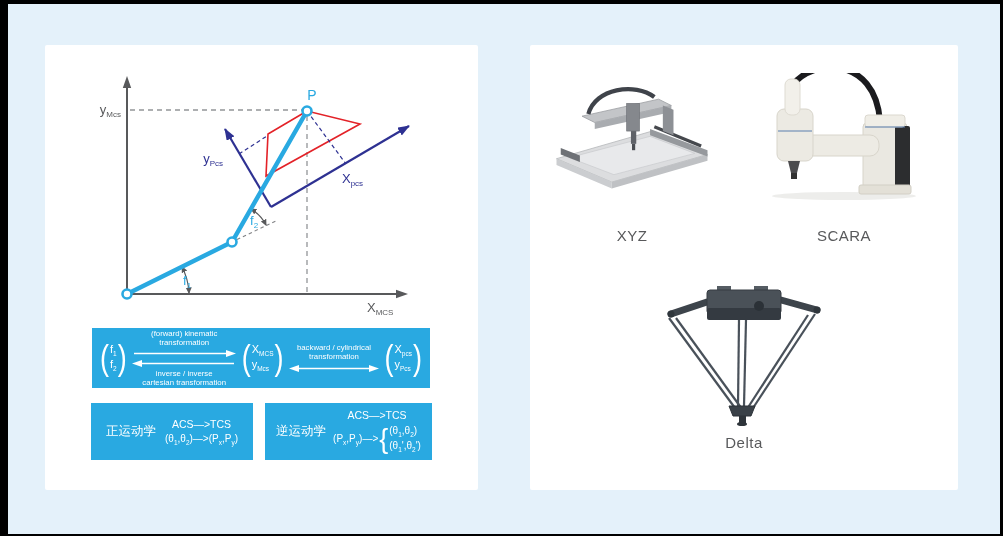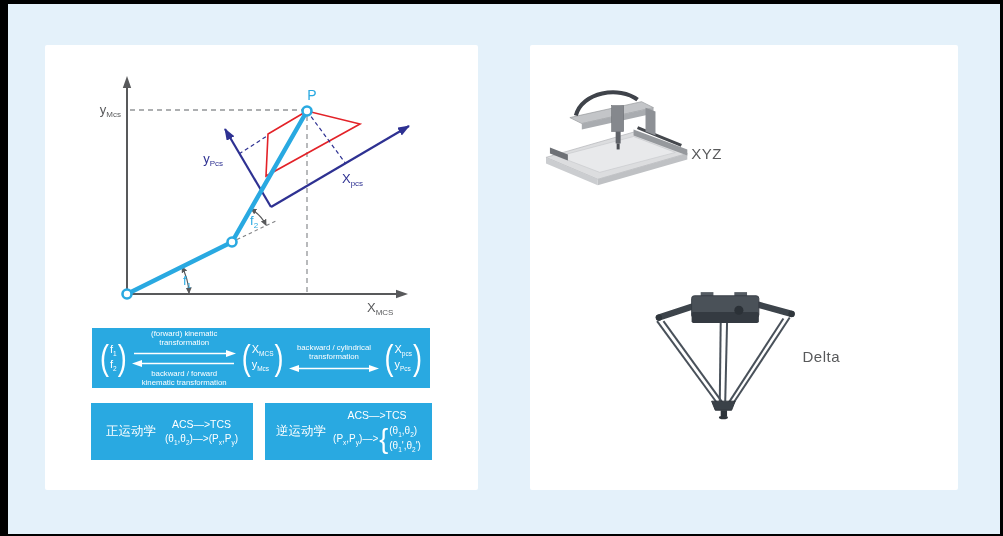--- a/index.html
+++ b/index.html
@@ -23,21 +23,21 @@
   .arrow-col{display:flex;flex-direction:column;align-items:center;line-height:1;}
   .lbl{font-size:7.8px;line-height:1.16;text-align:center;white-space:nowrap;}
   .kin-title{font-size:12.5px;white-space:nowrap;}
   .kin-col{display:flex;flex-direction:column;align-items:center;gap:3px;}
   .kin-line{font-size:10.5px;white-space:nowrap;}
   .formula{font-size:10px;white-space:nowrap;}
   .inv-row{display:flex;align-items:center;}
   .brace{font-size:27px;transform:scaleY(1.05);display:inline-block;line-height:1;margin:0 1px;}
   .opts{display:flex;flex-direction:column;align-items:flex-start;line-height:1.3;}
   
-  .figure{position:absolute;display:flex;flex-direction:row;align-items:center;}
+  .figure{position:absolute;display:flex;flex-direction:column;align-items:center;}
   .fig-xyz{left:12px;top:35px;width:180px;}
   .fig-scara{left:218px;top:28px;width:192px;}
   .fig-delta{left:118px;top:233px;width:192px;}
   .fig-label{color:#58595b;font-size:15px;letter-spacing:.5px;}
   .fig-xyz .fig-label{margin-top:30px;}
   .fig-scara .fig-label{margin-top:24px;}
   .fig-delta .fig-label{margin-top:6px;}
   
   .note{position:absolute;left:30px;top:502px;font-size:17px;font-weight:bold;color:#3b3b3b;white-space:nowrap;}
 </style>
@@ -119,22 +119,22 @@
         <span class="lbl">(forward) kinematic</span>
         <span class="lbl">transformation</span>
         <svg width="104" height="9" style="margin:2px 0 1px 0;">
           <line x1="2" y1="4.5" x2="95" y2="4.5" stroke="#fff" stroke-width="1.3"></line>
           <polygon points="104,4.5 94,1 94,8" fill="#fff"></polygon>
         </svg>
         <svg width="104" height="9" style="margin:0 0 1px 0;">
           <line x1="9" y1="4.5" x2="102" y2="4.5" stroke="#fff" stroke-width="1.3"></line>
           <polygon points="0,4.5 10,1 10,8" fill="#fff"></polygon>
         </svg>
-        <span class="lbl">backward / forward</span>
-        <span class="lbl">kinematic transformation</span>
+        <span class="lbl">inverse / inverse</span>
+        <span class="lbl">cartesian transformation</span>
       </span>
 
       <span class="vec">
         <span class="paren">(</span>
         <span class="vcol">
           <span class="vrow"><span>X</span><sub>MCS</sub></span>
           <span class="vrow"><span>y</span><sub>Mcs</sub></span>
         </span>
         <span class="paren">)</span>
       </span>
@@ -198,20 +198,38 @@
         <polygon points="40,40 112,24 112,30 40,46" fill="#a9acb0"></polygon>
         <polygon points="104,24 114,28 114,52 104,48" fill="#8d9095"></polygon>
         <path d="M34,32 C40,8 78,2 96,16" stroke="#3f434a" stroke-width="4" fill="none"></path>
         <rect x="70" y="22" width="12" height="26" fill="#85888d" stroke="#6b6e73" stroke-width="0.6"></rect>
         <rect x="74" y="48" width="5" height="12" fill="#5f6268"></rect>
         <rect x="75" y="60" width="3" height="6" fill="#4a4d52"></rect>
       </svg>
       <div class="fig-label">XYZ</div>
     </div>
 
+    <div class="figure fig-scara">
+      <svg width="170" height="130" viewBox="0 0 170 130" xmlns="http://www.w3.org/2000/svg">
+        <ellipse cx="85" cy="123" rx="72" ry="4" fill="#ededeb"></ellipse>
+        <path d="M34,12 C52,-14 116,-18 121,48" stroke="#1b1b1e" stroke-width="6" fill="none" stroke-linecap="round"></path>
+        <rect x="104" y="50" width="44" height="68" rx="4" fill="#eae8e1" stroke="#d7d4ca"></rect>
+        <rect x="136" y="53" width="15" height="62" rx="2" fill="#2c2d2f"></rect>
+        <rect x="100" y="112" width="52" height="9" rx="2" fill="#e3e0d7" stroke="#d2cfc5"></rect>
+        <rect x="106" y="42" width="40" height="12" rx="3" fill="#f0eee7" stroke="#dbd8cf"></rect>
+        <line x1="106" y1="54" x2="146" y2="54" stroke="#5a7fae" stroke-width="1"></line>
+        <rect x="34" y="62" width="86" height="21" rx="9" fill="#edebe4" stroke="#d8d5cb"></rect>
+        <rect x="18" y="36" width="36" height="52" rx="7" fill="#eceae3" stroke="#d8d5cb"></rect>
+        <line x1="19" y1="58" x2="53" y2="58" stroke="#5a7fae" stroke-width="1"></line>
+        <rect x="26" y="6" width="15" height="36" rx="6" fill="#f2f0ea" stroke="#dedbd2"></rect>
+        <polygon points="29,88 41,88 38,100 32,100" fill="#4c4c4e"></polygon>
+        <rect x="32" y="100" width="6" height="6" fill="#333"></rect>
+      </svg>
+      <div class="fig-label">SCARA</div>
+    </div>
 
     <div class="figure fig-delta">
       <svg width="170" height="150" viewBox="0 0 170 150" xmlns="http://www.w3.org/2000/svg">
         <rect x="58" y="8" width="14" height="6" fill="#555c63"></rect>
         <rect x="95" y="8" width="14" height="6" fill="#555c63"></rect>
         <line x1="48" y1="24" x2="12" y2="36" stroke="#3d444b" stroke-width="7" stroke-linecap="round"></line>
         <line x1="122" y1="22" x2="158" y2="32" stroke="#3d444b" stroke-width="7" stroke-linecap="round"></line>
         <rect x="48" y="12" width="74" height="24" rx="3" fill="#4a5158" stroke="#363c43"></rect>
         <rect x="48" y="30" width="74" height="12" rx="2" fill="#343a41"></rect>
         <circle cx="100" cy="28" r="5" fill="#2b3137"></circle>

